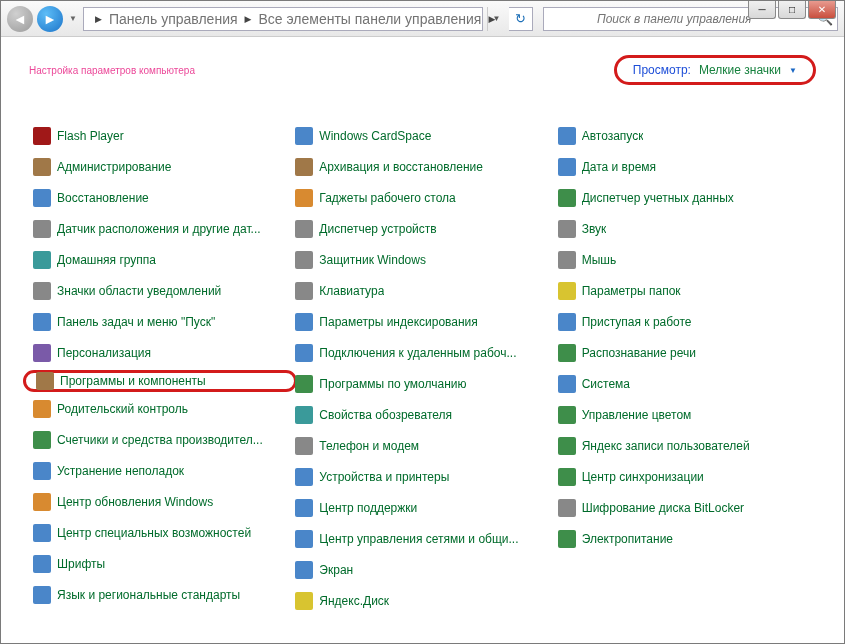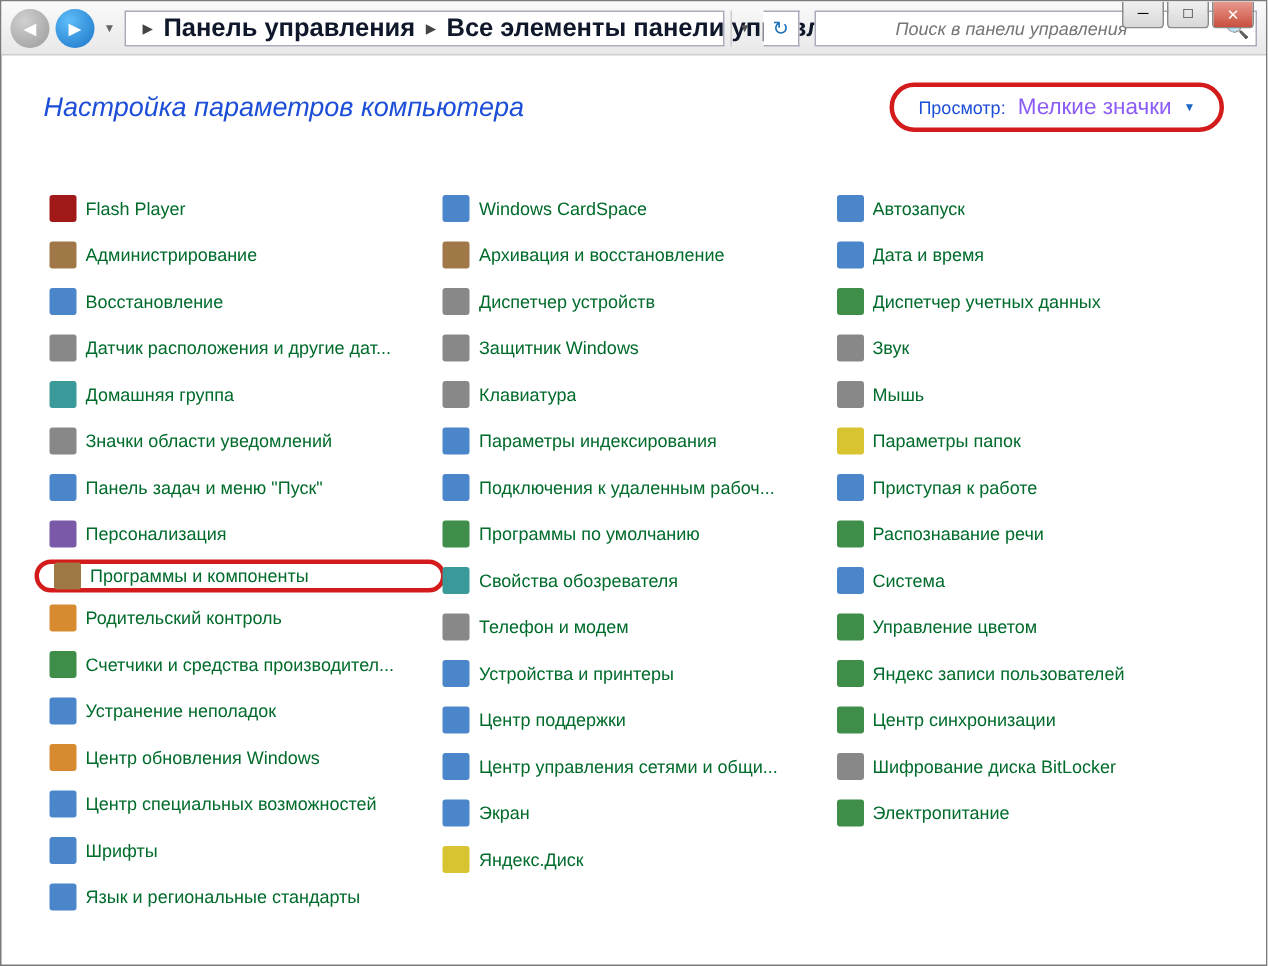--- a/index.html
+++ b/index.html
@@ -30,46 +30,46 @@
 }
 .nav-back { background: radial-gradient(circle at 35% 30%, #d0d0d0, #9a9a9a); }
 .nav-fwd { background: radial-gradient(circle at 35% 30%, #5dbdf7, #1c74c9); }
 .nav-dd { width: 12px; height: 20px; display: flex; align-items: center; justify-content: center; font-size: 8px; color: #666; }
 .breadcrumb {
   flex: 1; height: 24px; background: #fff; border: 1px solid #aab;
   display: flex; align-items: center; padding: 0 4px; gap: 2px;
   max-width: 400px;
 }
 .bc-chevron { color: #444; font-size: 9px; padding: 0 3px; }
-.bc-seg { color: #0f172a; font-size: 17px; white-space: nowrap; padding: 0 2px; font-weight: bold; }
+.bc-seg { color: #737373; font-size: 14px; white-space: nowrap; padding: 0 2px; }
 .bc-icon { width: 16px; height: 16px; display: inline-block; background: #3e8e4a; border-radius: 2px; margin-right: 2px; }
 .bc-dd-btn { width: 18px; height: 24px; border-left: 1px solid #ccc; display: flex; align-items: center; justify-content: center; font-size: 8px; color: #555; }
 .refresh-btn {
   width: 24px; height: 24px; border: 1px solid #aab; border-left: none;
   background: #fff; display: flex; align-items: center; justify-content: center;
   color: #1c6fb8; font-size: 13px;
 }
 .search-box {
   flex: 1; height: 24px; border: 1px solid #aab; background: #fff;
   margin-left: 6px; display: flex; align-items: center; padding-right: 4px;
 }
 .search-box input {
   flex: 1; border: none; outline: none; font-size: 12px; padding: 0 6px;
   color: #888; font-style: italic; background: transparent; margin-left: 47px;
 }
 .search-icon { width: 16px; height: 16px; color: #4a86c9; font-size: 13px; }
 .content { padding: 18px 28px; position: relative; }
 .heading-row { display: flex; justify-content: space-between; align-items: center; margin-bottom: 40px; }
-.page-title { color: #1d4ed8; font-size: 18px; font-weight: normal; font-style: italic; }
+.page-title { color: #ec4899; font-size: 10px; font-weight: normal; }
 .view-box {
   border: 3px solid #d31b1b; border-radius: 18px; padding: 5px 16px;
   display: flex; align-items: center; gap: 8px;
 }
 .view-label { color: #1d4ed8; font-size: 12px; }
-.view-link { color: #8b5cf6; font-size: 15px; cursor: pointer; }
+.view-link { color: #15803d; font-size: 12px; cursor: pointer; }
 .view-chevron { color: #1a67c4; font-size: 8px; }
 .grid { display: flex; }
 .col { flex: 1; display: flex; flex-direction: column; gap: 9px; }
 .item {
   display: flex; align-items: center; gap: 6px; height: 22px;
   padding: 1px 4px; cursor: pointer;
 }
 .item.highlight { border: 3px solid #d31b1b; border-radius: 14px; padding: 2px 10px; margin: -3px -6px; }
 .item-icon {
   width: 18px; height: 18px; flex-shrink: 0; border-radius: 2px;
@@ -209,20 +209,24 @@
       <div class="col" id="col2">
           <div class="item">
             <span class="item-icon ic-blue"></span>
             <span class="item-label">Windows CardSpace</span>
           </div>
           <div class="item">
             <span class="item-icon ic-brown"></span>
             <span class="item-label">Архивация и восстановление</span>
           </div>
           <div class="item">
+            <span class="item-icon ic-orange"></span>
+            <span class="item-label">Гаджеты рабочего стола</span>
+          </div>
+          <div class="item">
             <span class="item-icon ic-gray"></span>
             <span class="item-label">Диспетчер устройств</span>
           </div>
           <div class="item">
             <span class="item-icon ic-gray"></span>
             <span class="item-label">Защитник Windows</span>
           </div>
           <div class="item">
             <span class="item-icon ic-gray"></span>
             <span class="item-label">Клавиатура</span>

